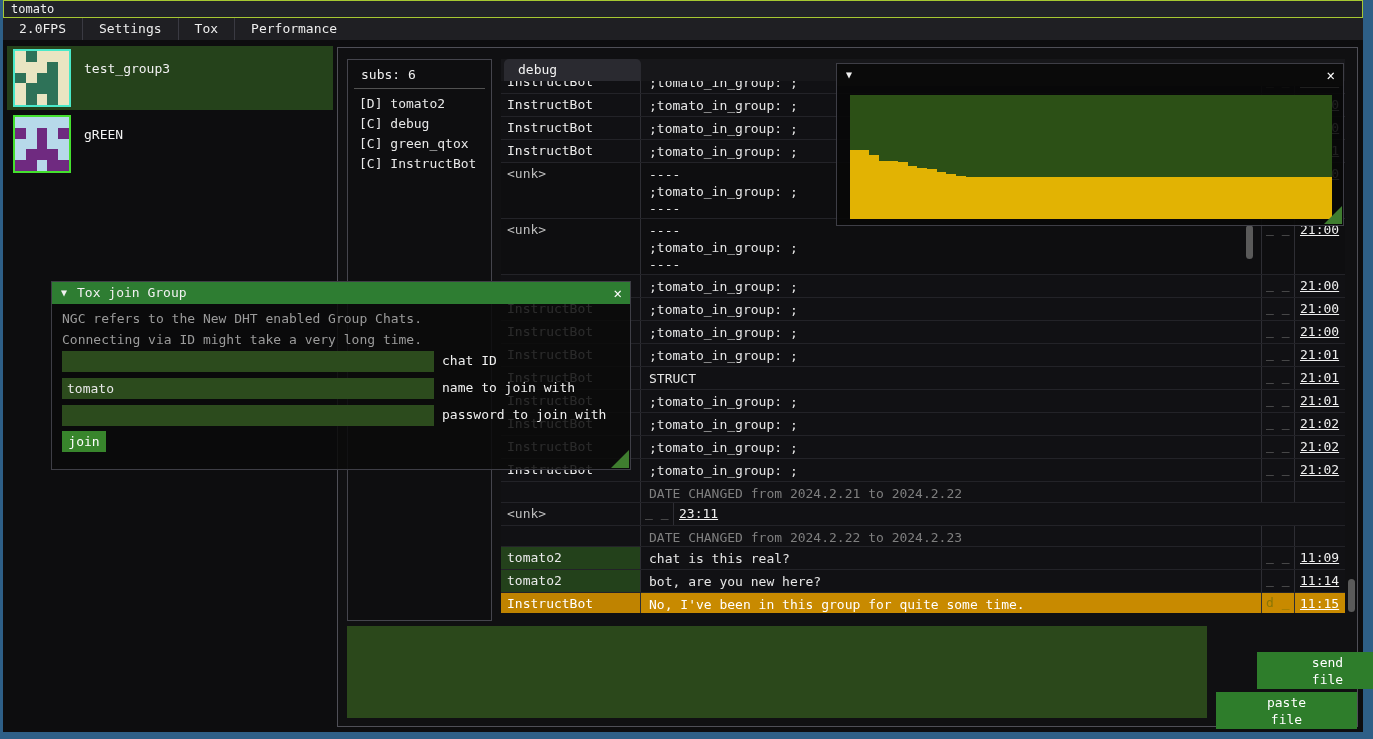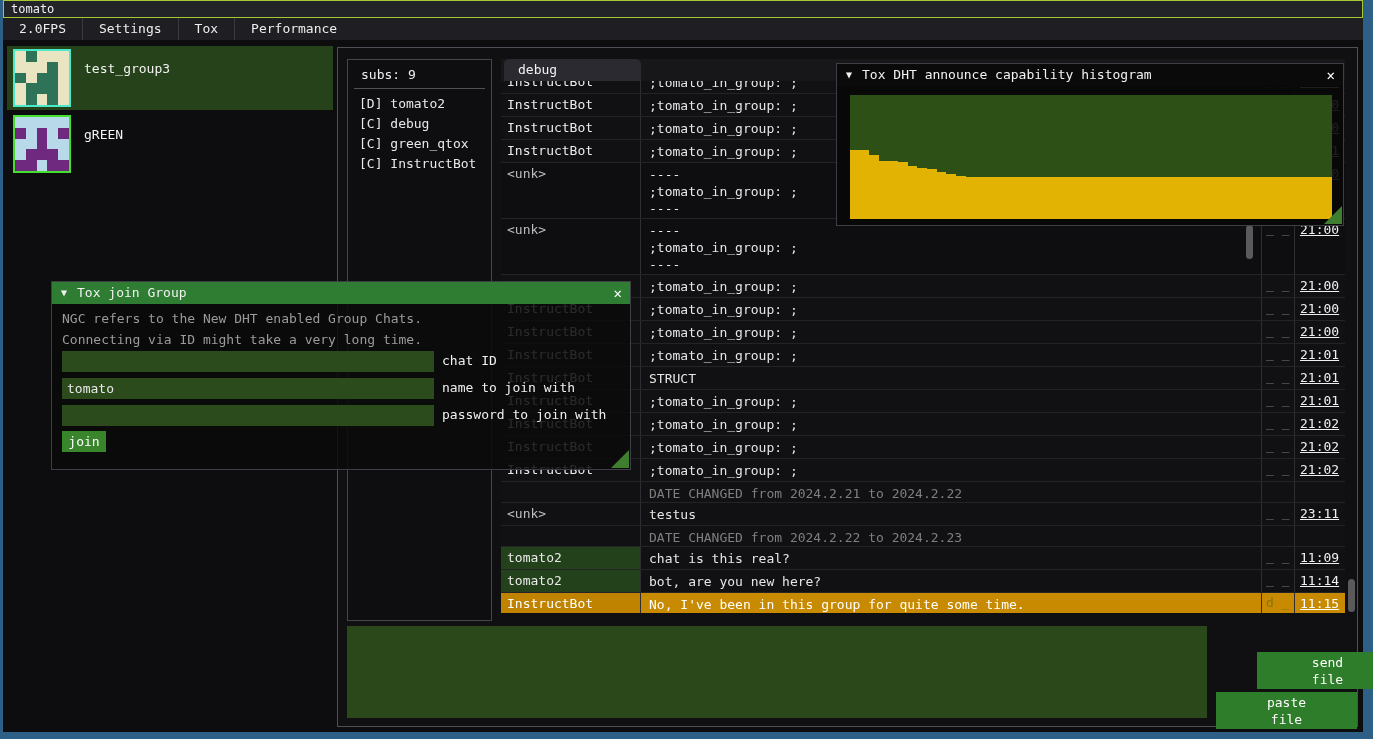--- a/index.html
+++ b/index.html
@@ -167,21 +167,21 @@
             <div style="background: rgb(111, 42, 128);"></div>
             <div style="background: rgb(111, 42, 128);"></div>
           </div>
           <div class="group-name">gREEN</div>
         </div>
       </div>
 
     <div class="chatwin">
 
       <div class="subs-panel">
-        <div class="subs-header">subs: 9</div>
+        <div class="subs-header">subs: 6</div>
         <div class="subs-sep"></div>
         <div id="peer-list">
             <div class="peer-item">[D] tomato2</div>
             <div class="peer-item">[C] debug</div>
             <div class="peer-item">[C] green_qtox</div>
             <div class="peer-item">[C] InstructBot</div>
           </div>
       </div>
 
       <div class="tabbar">
@@ -280,21 +280,20 @@
             <div class="cell-time">21:02</div>
           </div>
           <div class="row system">
             <div class="cell-name"></div>
             <div class="cell-msg"><div>DATE CHANGED from 2024.2.21 to 2024.2.22</div></div>
             <div class="cell-receipt"></div>
             <div class="cell-time"></div>
           </div>
           <div class="row unkrow">
             <div class="cell-name">&lt;unk&gt;</div>
-            <div class="cell-msg"><div>testus</div></div>
             <div class="cell-receipt">_ _</div>
             <div class="cell-time">23:11</div>
           </div>
           <div class="row system">
             <div class="cell-name"></div>
             <div class="cell-msg"><div>DATE CHANGED from 2024.2.22 to 2024.2.23</div></div>
             <div class="cell-receipt"></div>
             <div class="cell-time"></div>
           </div>
           <div class="row self">
@@ -323,21 +322,20 @@
       <textarea class="msg-input" value="" style=""></textarea>
       <div class="file-btn" style="top:604px;margin-left:41px;">send
 file</div>
       <div class="file-btn" style="top:644px;">paste
 file</div>
     </div>
 
     <div class="floatwin hist-win">
       <div class="win-title">
         <span class="arrow">▼</span>
-        <span>Tox DHT announce capability histogram</span>
         <span class="win-close">✕</span>
       </div>
       <div class="hist-plot" id="hist-plot" style="background: rgb(44, 80, 22);">
           <div class="hist-bar" style="height: 56%; background: rgb(226, 179, 3);"></div>
           <div class="hist-bar" style="height: 56%; background: rgb(226, 179, 3);"></div>
           <div class="hist-bar" style="height: 52%; background: rgb(226, 179, 3);"></div>
           <div class="hist-bar" style="height: 47%; background: rgb(226, 179, 3);"></div>
           <div class="hist-bar" style="height: 47%; background: rgb(226, 179, 3);"></div>
           <div class="hist-bar" style="height: 46%; background: rgb(226, 179, 3);"></div>
           <div class="hist-bar" style="height: 43%; background: rgb(226, 179, 3);"></div>

